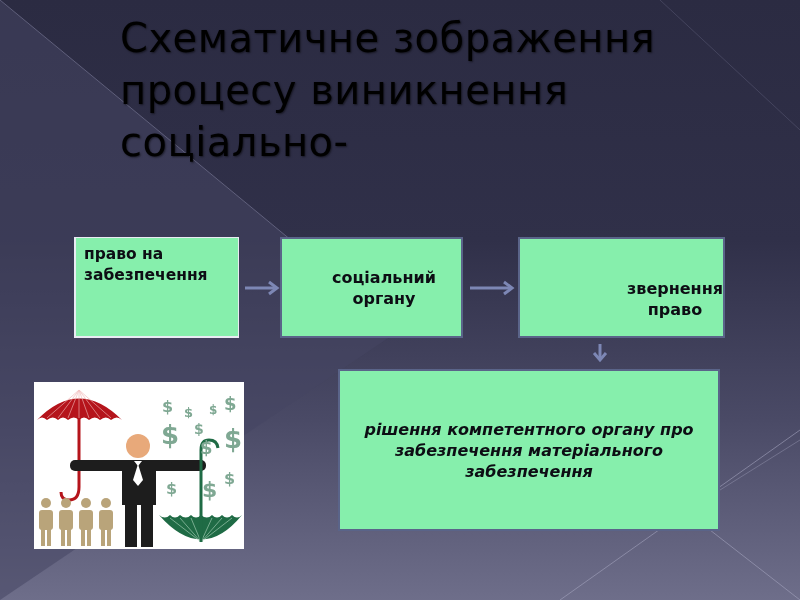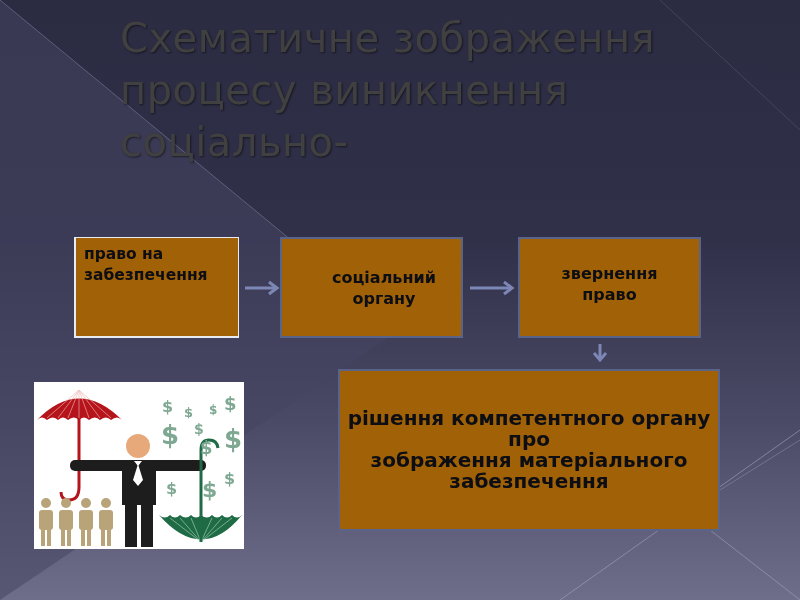--- a/index.html
+++ b/index.html
@@ -4,33 +4,33 @@
   <style>
     html, body { margin: 0; padding: 0; }
     body {
       width: 800px; height: 600px; position: relative; overflow: hidden;
       background: linear-gradient(180deg, #2b2b42 0%, #303049 40%, #4a4a66 70%, #6e6e8a 100%);
       font-family: "DejaVu Sans", sans-serif;
     }
     .bg-facet { position: absolute; left: 0; top: 0; width: 800px; height: 600px; pointer-events: none; }
     .title {
       position: absolute; left: 120px; top: 12px; width: 620px;
-      color: #404040; font-size: 40px; line-height: 52px; font-weight: normal;
+      color: #000000; font-size: 40px; line-height: 52px; font-weight: normal;
       font-family: "DejaVu Sans", sans-serif; letter-spacing: 0.5px;
       text-shadow: 1px 1px 2px rgba(0,0,0,0.5);
     }
     .box {
-      position: absolute; background: #a16207; border: 2px solid #5a6489;
+      position: absolute; background: #86efac; border: 2px solid #5a6489;
       color: #0d0d14; font-weight: bold; font-size: 16px; line-height: 21px;
       box-sizing: border-box; font-family: "DejaVu Sans", sans-serif;
     }
     .box-1 { left: 74px; top: 237px; width: 165px; height: 101px; border: 2px solid #e9ebf3; border-top-width: 1px; border-right-width: 1px; padding: 6px 8px; text-align: left; font-size: 15.5px; }
     .box-2 { left: 280px; top: 237px; width: 183px; height: 101px; display: flex; align-items: flex-start; justify-content: center; text-align: center; padding-top: 28px; padding-left: 25px; }
-    .box-3 { left: 518px; top: 237px; width: 183px; height: 101px; display: flex; align-items: flex-start; justify-content: center; text-align: center; padding-top: 24px; }
-    .box-4 { left: 338px; top: 369px; width: 382px; height: 162px; display: flex; align-items: center; justify-content: center; text-align: center; padding: 0 6px; font-size: 20px; }
+    .box-3 { left: 518px; top: 237px; width: 207px; height: 101px; display: flex; align-items: flex-start; justify-content: flex-end; text-align: center; padding-top: 39px; }
+    .box-4 { left: 338px; top: 369px; width: 382px; height: 162px; display: flex; align-items: center; justify-content: center; text-align: center; padding: 0 6px; font-size: 16px; font-style: italic; }
     .arrow { position: absolute; }
     .illustration {
       position: absolute; left: 34px; top: 382px; width: 210px; height: 167px;
       background: #ffffff;
     }
   </style>
 </head>
 <body>
 
 <svg class="bg-facet" viewBox="0 0 800 600">
@@ -81,21 +81,21 @@
 </div>
 
 <svg class="arrow" style="left:592px;top:343px;" width="16" height="20" viewBox="0 0 16 20">
   <line x1="8" y1="1" x2="8" y2="17" stroke="#7d87b5" stroke-width="3"></line>
   <polyline points="2,10 8,17 14,10" fill="none" stroke="#7d87b5" stroke-width="3"></polyline>
 </svg>
 
 <div class="box box-4">
   <div>
     <div>рішення компетентного органу про</div>
-    <div>зображення матеріального</div>
+    <div>забезпечення матеріального</div>
     <div>забезпечення</div>
   </div>
 </div>
 
 <div class="illustration">
   <svg width="210" height="167" viewBox="0 0 210 167">
 
     <path d="M3,38 Q45,-5 88,38 Q83,33 77,38 Q72,33 66,38 Q61,33 55,38 Q50,33 45,38 Q40,33 34,38 Q29,33 24,38 Q19,33 13,38 Q8,33 3,38 Z" fill="#b5141b"></path>
     <g stroke="#f0b5b5" stroke-width="0.8" opacity="0.8">
       <line x1="45" y1="8" x2="13" y2="36"></line>

